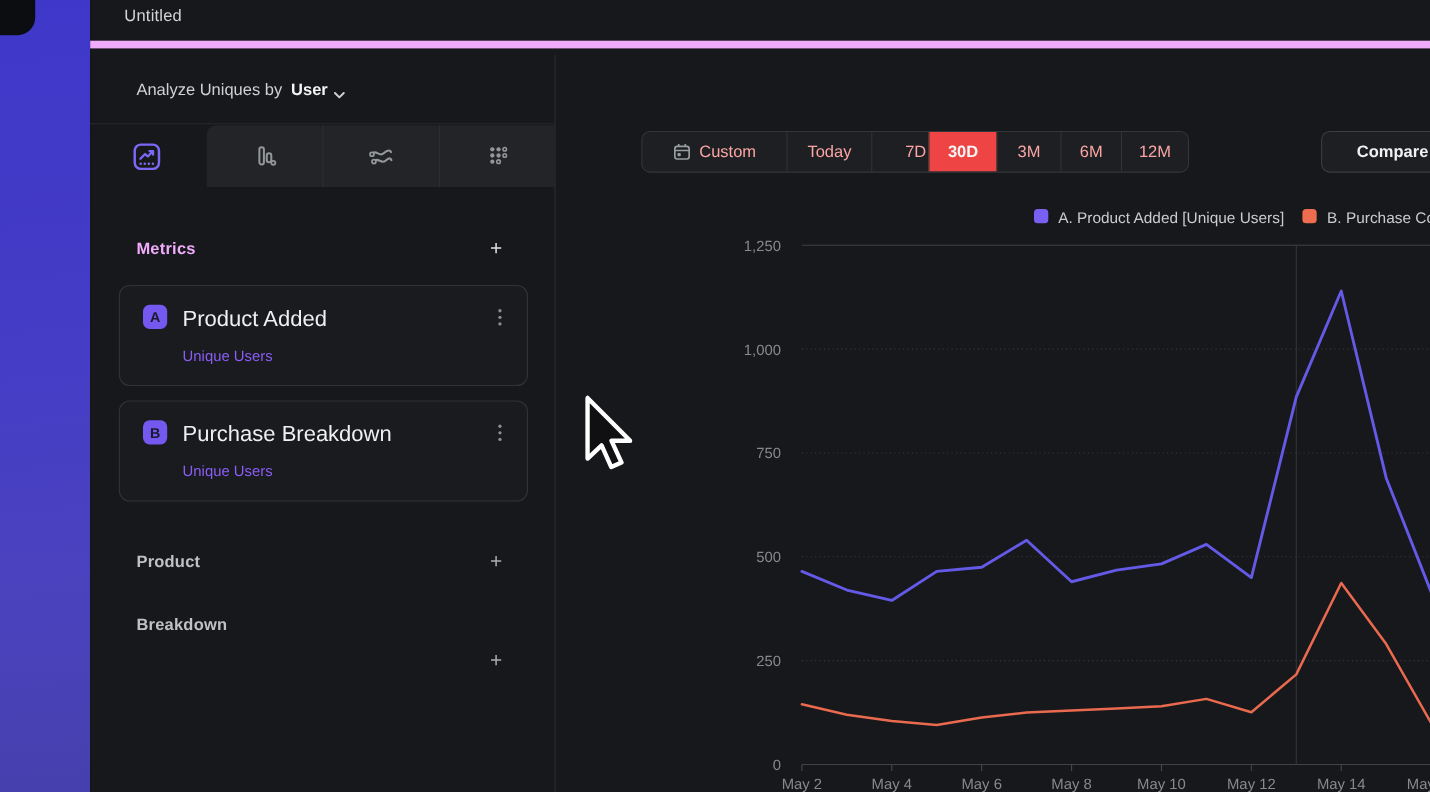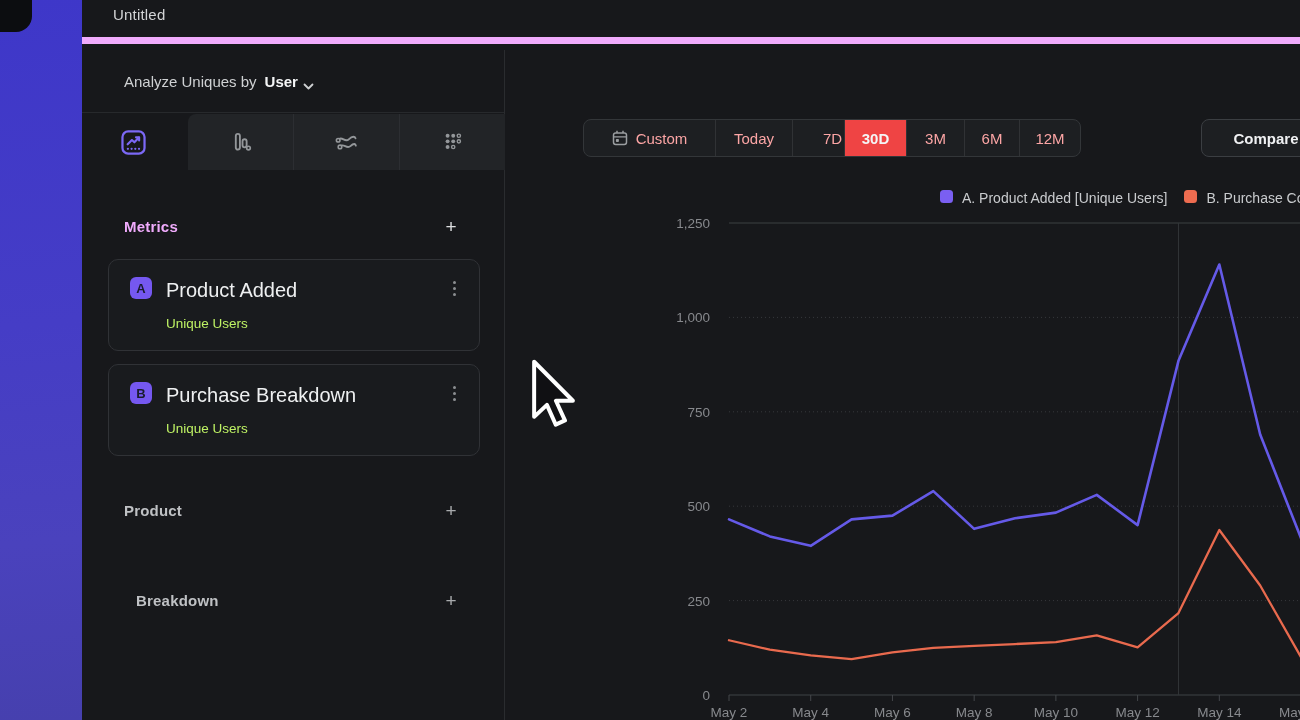--- a/index.html
+++ b/index.html
@@ -34,21 +34,21 @@
   .tab-cell + .tab-cell { border-left:1px solid #2c2e32; }
 
   .section-hdr { position:absolute; left:42px; font-size:15px; font-weight:700; color:#f0abfc; letter-spacing:.2px; }
   .section-hdr.dim { color:#bfc1c4; font-weight:600; }
   .plus-btn { position:absolute; width:18px; height:18px; color:#a9abae; font-size:19px; line-height:16px; text-align:center; cursor:pointer; font-weight:400; }
   .plus-btn.bright { color:#dddee0; }
 
   .metric-card { position:absolute; left:26px; width:372px; height:92px; border:1px solid #303236; border-radius:10px; background:#191b1e; cursor:pointer; }
   .metric-badge { position:absolute; left:21px; top:17px; width:22px; height:22px; border-radius:6px; background:#7558f0; color:#191b2e; font-size:13px; font-weight:700; display:flex; align-items:center; justify-content:center; }
   .metric-title { position:absolute; left:57px; top:19px; font-size:20px; font-weight:400; color:#eef0f1; }
-  .metric-sub { position:absolute; left:57px; top:56px; font-size:13.5px; color:#bef264; }
+  .metric-sub { position:absolute; left:57px; top:56px; font-size:13.5px; color:#8b5cf6; }
   .kebab { position:absolute; right:16px; top:17px; width:18px; height:22px; display:flex; flex-direction:column; align-items:center; justify-content:center; gap:3px; cursor:pointer; }
   .kebab i { width:3px; height:3px; border-radius:50%; background:#8b8e91; }
 
   
   .range-bar { position:absolute; left:501px; top:119px; height:38px; display:flex; border:1px solid #333639; border-radius:8px; background:#1d1f22; overflow:hidden; }
   .seg { display:flex; align-items:center; justify-content:center; gap:8px; font-size:15px; color:#fca5a5; cursor:pointer; }
   .seg + .seg { border-left:1px solid #303235; }
   .seg.sel { background:#ef4444; color:#f4f5f6; font-weight:600; }
   .compare-btn { position:absolute; left:1119px; top:119px; width:130px; height:38px; border:1px solid #3b3e42; border-radius:8px; background:#1d1f22; color:#f0f1f3; font-size:15px; font-weight:700; display:flex; align-items:center; justify-content:center; cursor:pointer; }
 
@@ -163,21 +163,21 @@
       <div class="kebab">
           <i></i>
           <i></i>
           <i></i>
         </div>
     </div>
 
     <div class="section-hdr dim" style="top:452px;">Product</div>
     <div class="plus-btn" style="left:360px; top:453px;">+</div>
 
-    <div class="section-hdr dim" style="top:542px;margin-left:12px;">Breakdown</div>
+    <div class="section-hdr dim" style="top:510px;">Breakdown</div>
     <div class="plus-btn" style="left:360px; top:543px;">+</div>
   </div>
 
   <div class="range-bar">
     <div class="seg" style="width:131px;">
       <svg width="16" height="16" viewBox="0 0 16 16">
         <rect x="1.5" y="3" width="13" height="11.5" rx="2.2" fill="none" stroke="#9b9ea1" stroke-width="1.5"></rect>
         <line x1="1.5" y1="6.8" x2="14.5" y2="6.8" stroke="#9b9ea1" stroke-width="1.3"></line>
         <rect x="3.9" y="9" width="3" height="3" rx="0.8" fill="#9b9ea1"></rect>
         <line x1="5" y1="0.8" x2="5" y2="3" stroke="#9b9ea1" stroke-width="1.5"></line>

